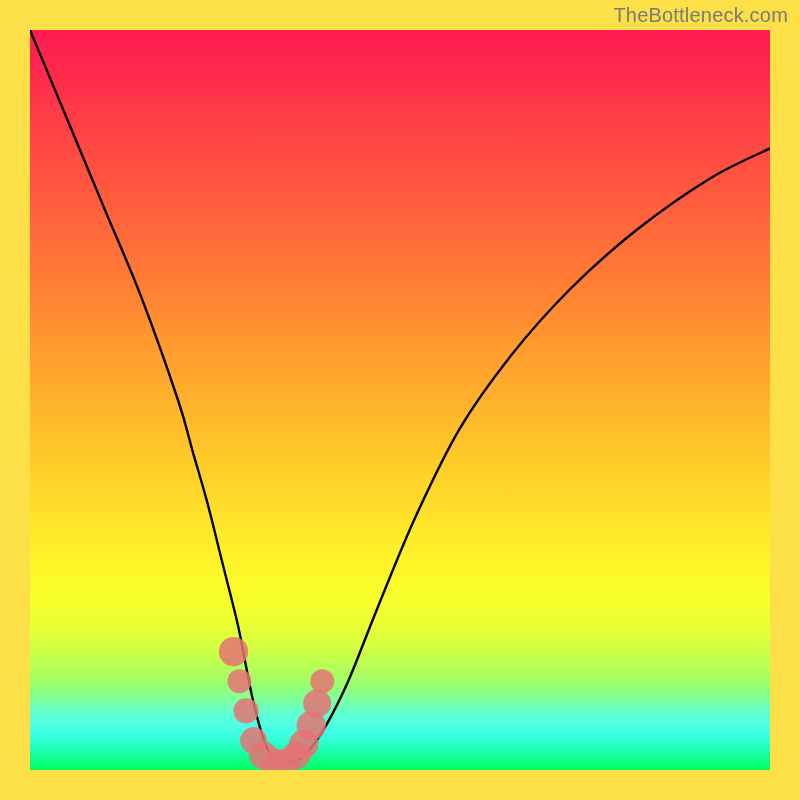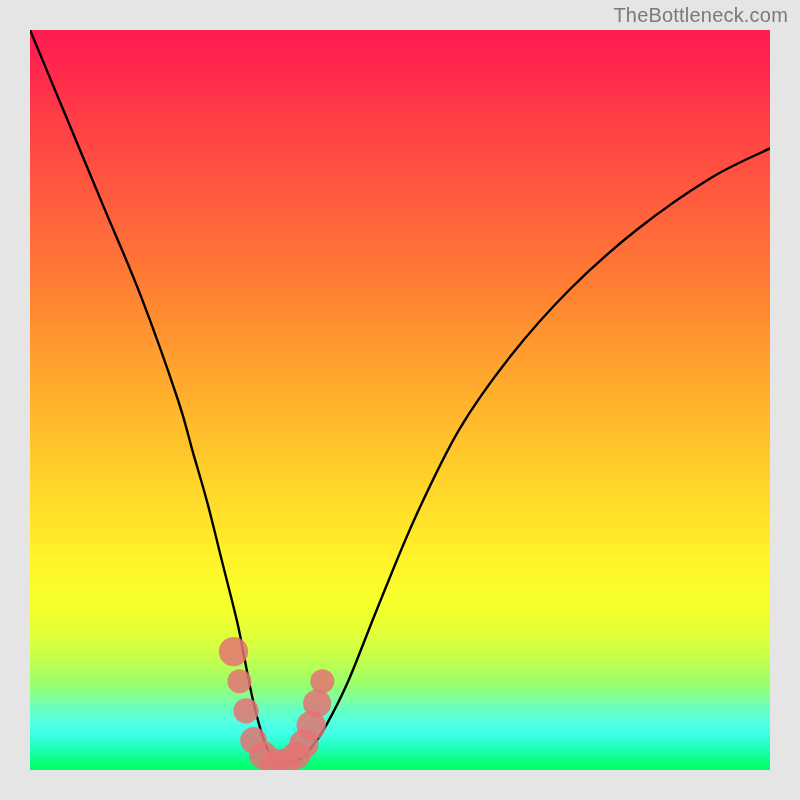--- a/index.html
+++ b/index.html
@@ -10,21 +10,21 @@
     background: #000;
     overflow: hidden;
     font-family: Arial, Helvetica, sans-serif;
   }
   .frame {
     position: absolute;
     left: 0;
     top: 0;
     width: 800px;
     height: 800px;
-    background: #e5e5e5;
+    background: #fde047;
   }
   .plot {
     position: absolute;
     left: 30px;
     top: 30px;
     width: 740px;
     height: 740px;
     overflow: hidden;
   }
   .gradient {

